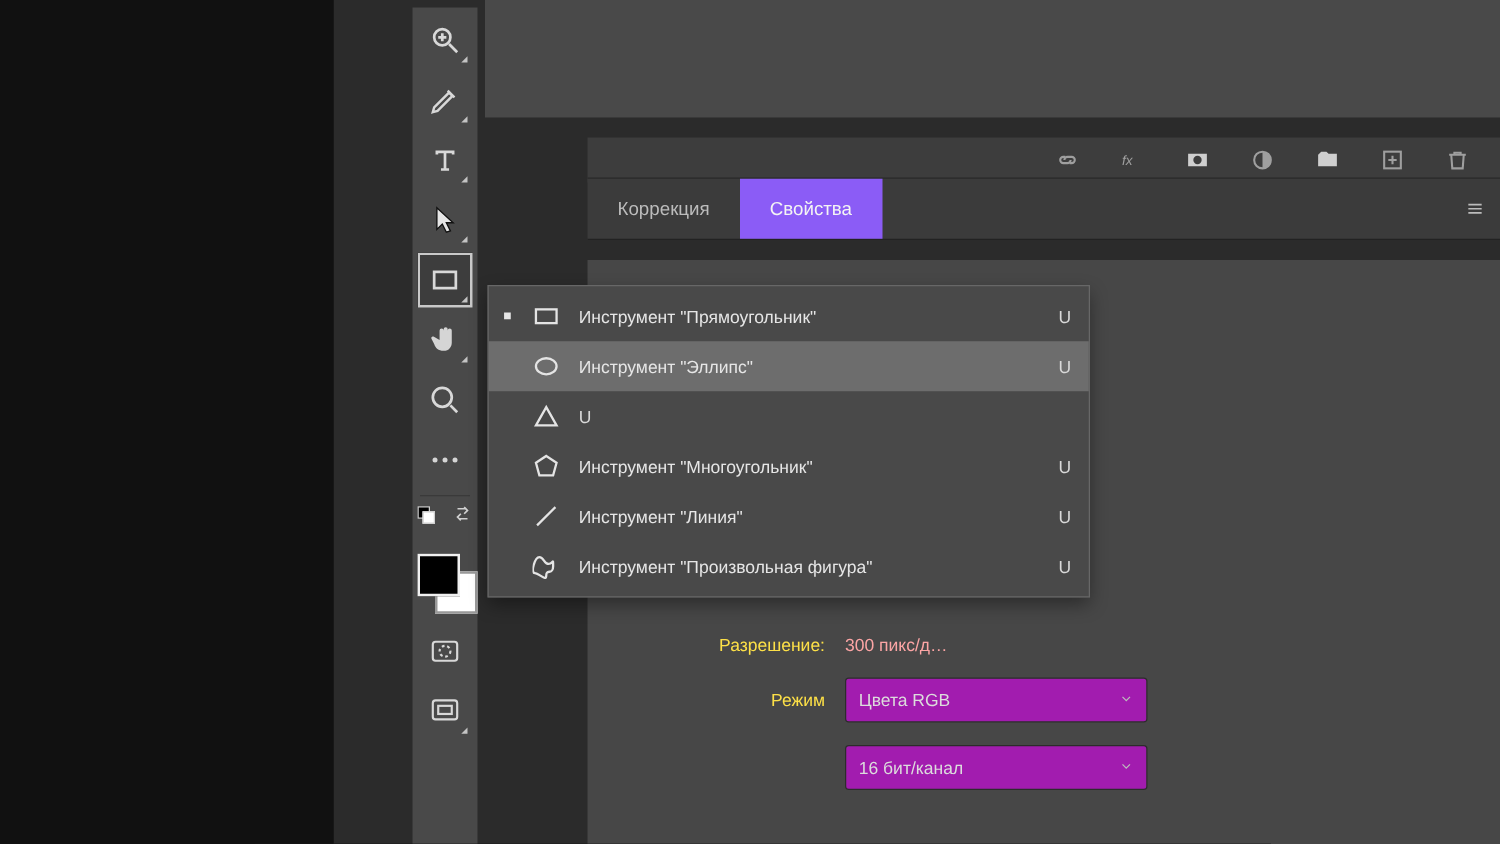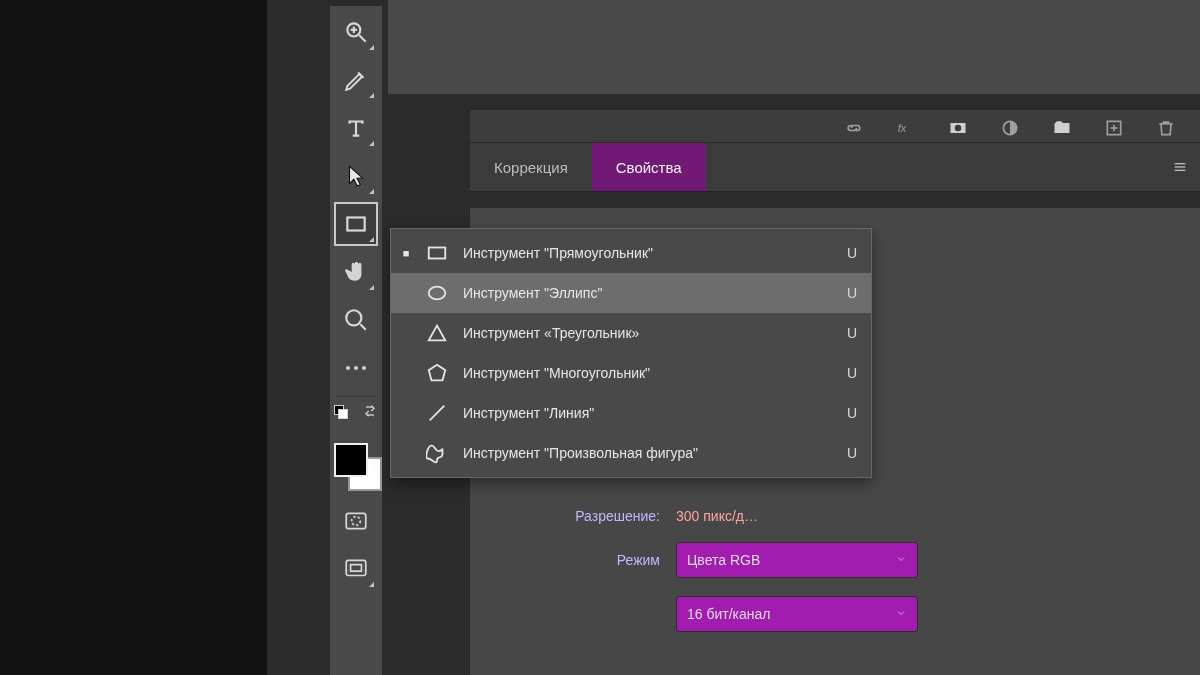--- a/index.html
+++ b/index.html
@@ -38,32 +38,32 @@
 .opts-col .pilcrow svg{width:20px;height:20px}
 
 
 .actions-row{position:absolute;left:470px;right:0;top:110px;height:36px;background:#3d3d3d;display:flex;align-items:center;justify-content:flex-end;padding-right:22px;gap:28px}
 .actions-row .ai{color:#9f9f9f;display:flex;align-items:center;justify-content:center;width:24px;height:24px;cursor:pointer}
 .actions-row .ai svg{width:20px;height:20px}
 
 
 .tabs-bar{position:absolute;left:470px;right:0;top:142px;height:48px;background:#3b3b3b;display:flex;align-items:stretch;border-top:1px solid #2a2a2a;border-bottom:1px solid #222}
 .tab{padding:0 24px;display:flex;align-items:center;color:#bcbcbc;cursor:pointer;font-size:15px}
-.tab.active{background:#701a75;color:#f4f4f4}
+.tab.active{background:#8b5cf6;color:#f4f4f4}
 .tabs-menu{margin-left:auto;width:40px;display:flex;align-items:center;justify-content:center;color:#bcbcbc}
 .tabs-menu svg{width:16px;height:16px}
 
 
 .props{position:absolute;left:470px;right:0;top:208px;bottom:0;background:#474747;color:#d5d5d5;padding:260px 30px 0 30px;box-sizing:border-box}
 .props .bar-icons{position:absolute;top:232px;left:188px;display:flex;gap:16px}
 .props .bar-icons .bi{width:34px;height:26px;border:1px solid #6a6a6a;border-radius:3px;display:flex;align-items:center;justify-content:center}
 .props .bar-icons svg{width:20px;height:14px;stroke:#cfcfcf;fill:none}
 
 .prop-row{display:flex;align-items:center;gap:16px;margin-bottom:18px}
-.prop-label{width:160px;text-align:right;color:#c4b5fd}
+.prop-label{width:160px;text-align:right;color:#fde047}
 .prop-val{color:#fca5a5}
 .select{background:#a21caf;border:1px solid #2c2c2c;height:34px;min-width:220px;display:flex;align-items:center;justify-content:space-between;padding:0 10px;border-radius:3px;color:#dcdcdc;cursor:pointer}
 .select .chev{color:#bcbcbc}
 .select .chev svg{width:12px;height:12px}
 
 
 .flyout{position:absolute;left:390px;top:228px;width:480px;background:#494949;border:1px solid #676767;box-shadow:0 6px 14px rgba(0,0,0,.4);padding:4px 0}
 .fly-item{display:flex;align-items:center;height:40px;padding:0 14px 0 10px;gap:14px;color:#e6e6e6;cursor:pointer}
 .fly-item.hover{background:#6d6d6d}
 .fly-mark{width:10px;display:flex;justify-content:center;color:#e6e6e6;font-size:11px}
@@ -296,21 +296,20 @@
     <span class="fly-label">Инструмент "Эллипс"</span>
     <span class="fly-short">U</span>
   </div>
   <div class="fly-item">
     <span class="fly-mark"></span>
     <span class="fly-icon">
           <svg viewBox="0 0 24 24" fill="none" stroke="#e4e4e4" stroke-width="2">
             <path d="M12 4l9 16H3z"></path>
           </svg>
         </span>
-    <span class="fly-label">Инструмент «Треугольник»</span>
     <span class="fly-short">U</span>
   </div>
   <div class="fly-item">
     <span class="fly-mark"></span>
     <span class="fly-icon">
           <svg viewBox="0 0 24 24" fill="none" stroke="#e4e4e4" stroke-width="2">
             <polygon points="12,3 21,9 18,20 6,20 3,9"></polygon>
           </svg>
         </span>
     <span class="fly-label">Инструмент "Многоугольник"</span>

